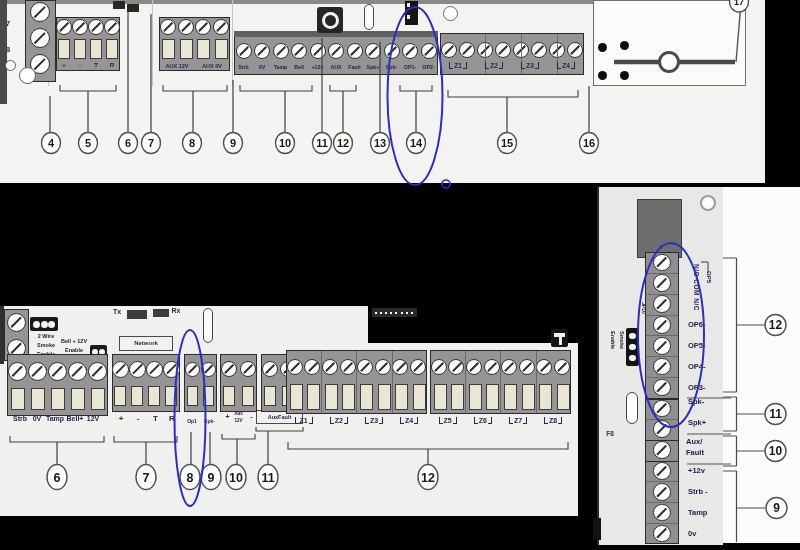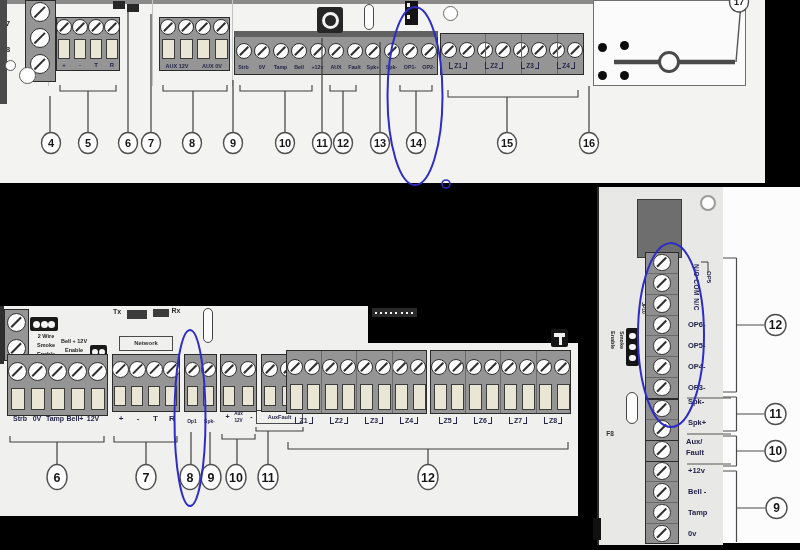--- a/index.html
+++ b/index.html
@@ -459,21 +459,21 @@
     <div style="left: 629.3px; top: 354.8px; width: 6.4px; height: 6.4px; border-radius: 50%; background: rgb(245, 245, 245);"></div>
     <div style="left: 626px; top: 392px; width: 12px; height: 32px; border-radius: 6px; background: rgb(252, 252, 252); border: 1.5px solid rgb(68, 68, 68);"></div>
     <div style="left: 593px; top: 518px; width: 8px; height: 22px; background: rgb(17, 17, 17);"></div>
     <div style="left: 688px; top: 320px; width: 36px; font-size: 7.5px; font-weight: bold; color: rgb(34, 34, 74);">OP6-</div>
     <div style="left: 688px; top: 340.8px; width: 36px; font-size: 7.5px; font-weight: bold; color: rgb(34, 34, 74);">OP5-</div>
     <div style="left: 688px; top: 361.7px; width: 36px; font-size: 7.5px; font-weight: bold; color: rgb(34, 34, 74);">OP4-</div>
     <div style="left: 688px; top: 382.5px; width: 36px; font-size: 7.5px; font-weight: bold; color: rgb(34, 34, 74);">OP3-</div>
     <div style="left: 688px; top: 397px; width: 36px; font-size: 7.5px; font-weight: bold; color: rgb(34, 34, 74);">Spk-</div>
     <div style="left: 688px; top: 418px; width: 36px; font-size: 7.5px; font-weight: bold; color: rgb(34, 34, 74);">Spk+</div>
     <div style="left: 688px; top: 466px; width: 36px; font-size: 7.5px; font-weight: bold; color: rgb(34, 34, 74);">+12v</div>
-    <div style="left: 688px; top: 487px; width: 36px; font-size: 7.5px; font-weight: bold; color: rgb(34, 34, 74);">Bell -</div>
+    <div style="left: 688px; top: 487px; width: 36px; font-size: 7.5px; font-weight: bold; color: rgb(34, 34, 74);">Strb -</div>
     <div style="left: 688px; top: 507.6px; width: 36px; font-size: 7.5px; font-weight: bold; color: rgb(34, 34, 74);">Tamp</div>
     <div style="left: 688px; top: 528.5px; width: 36px; font-size: 7.5px; font-weight: bold; color: rgb(34, 34, 74);">0v</div>
     <svg id="overlay" width="800" height="550" viewBox="0 0 800 550">
       <path d="M614,62 H735" stroke="#4a4a4a" stroke-width="4.5" fill="none"></path>
       <circle cx="669" cy="62" r="9.5" fill="#fbfbfb" stroke="#4a4a4a" stroke-width="3"></circle>
       <path d="M741,3 L736,62" stroke="#555" stroke-width="1.4" fill="none"></path>
       <ellipse cx="739" cy="2" rx="9.5" ry="10" fill="#fff" stroke="#4f4f4f" stroke-width="1.4"></ellipse>
       <text x="739" y="5.24" text-anchor="middle" font-size="9" font-weight="bold" fill="#161616">17</text>
       <path d="M60,85 v6 H116 v-6" stroke="#3f3f3f" stroke-width="1.1" fill="none"></path>
       <path d="M88,91 V132" stroke="#3f3f3f" stroke-width="1.2" fill="none"></path>

